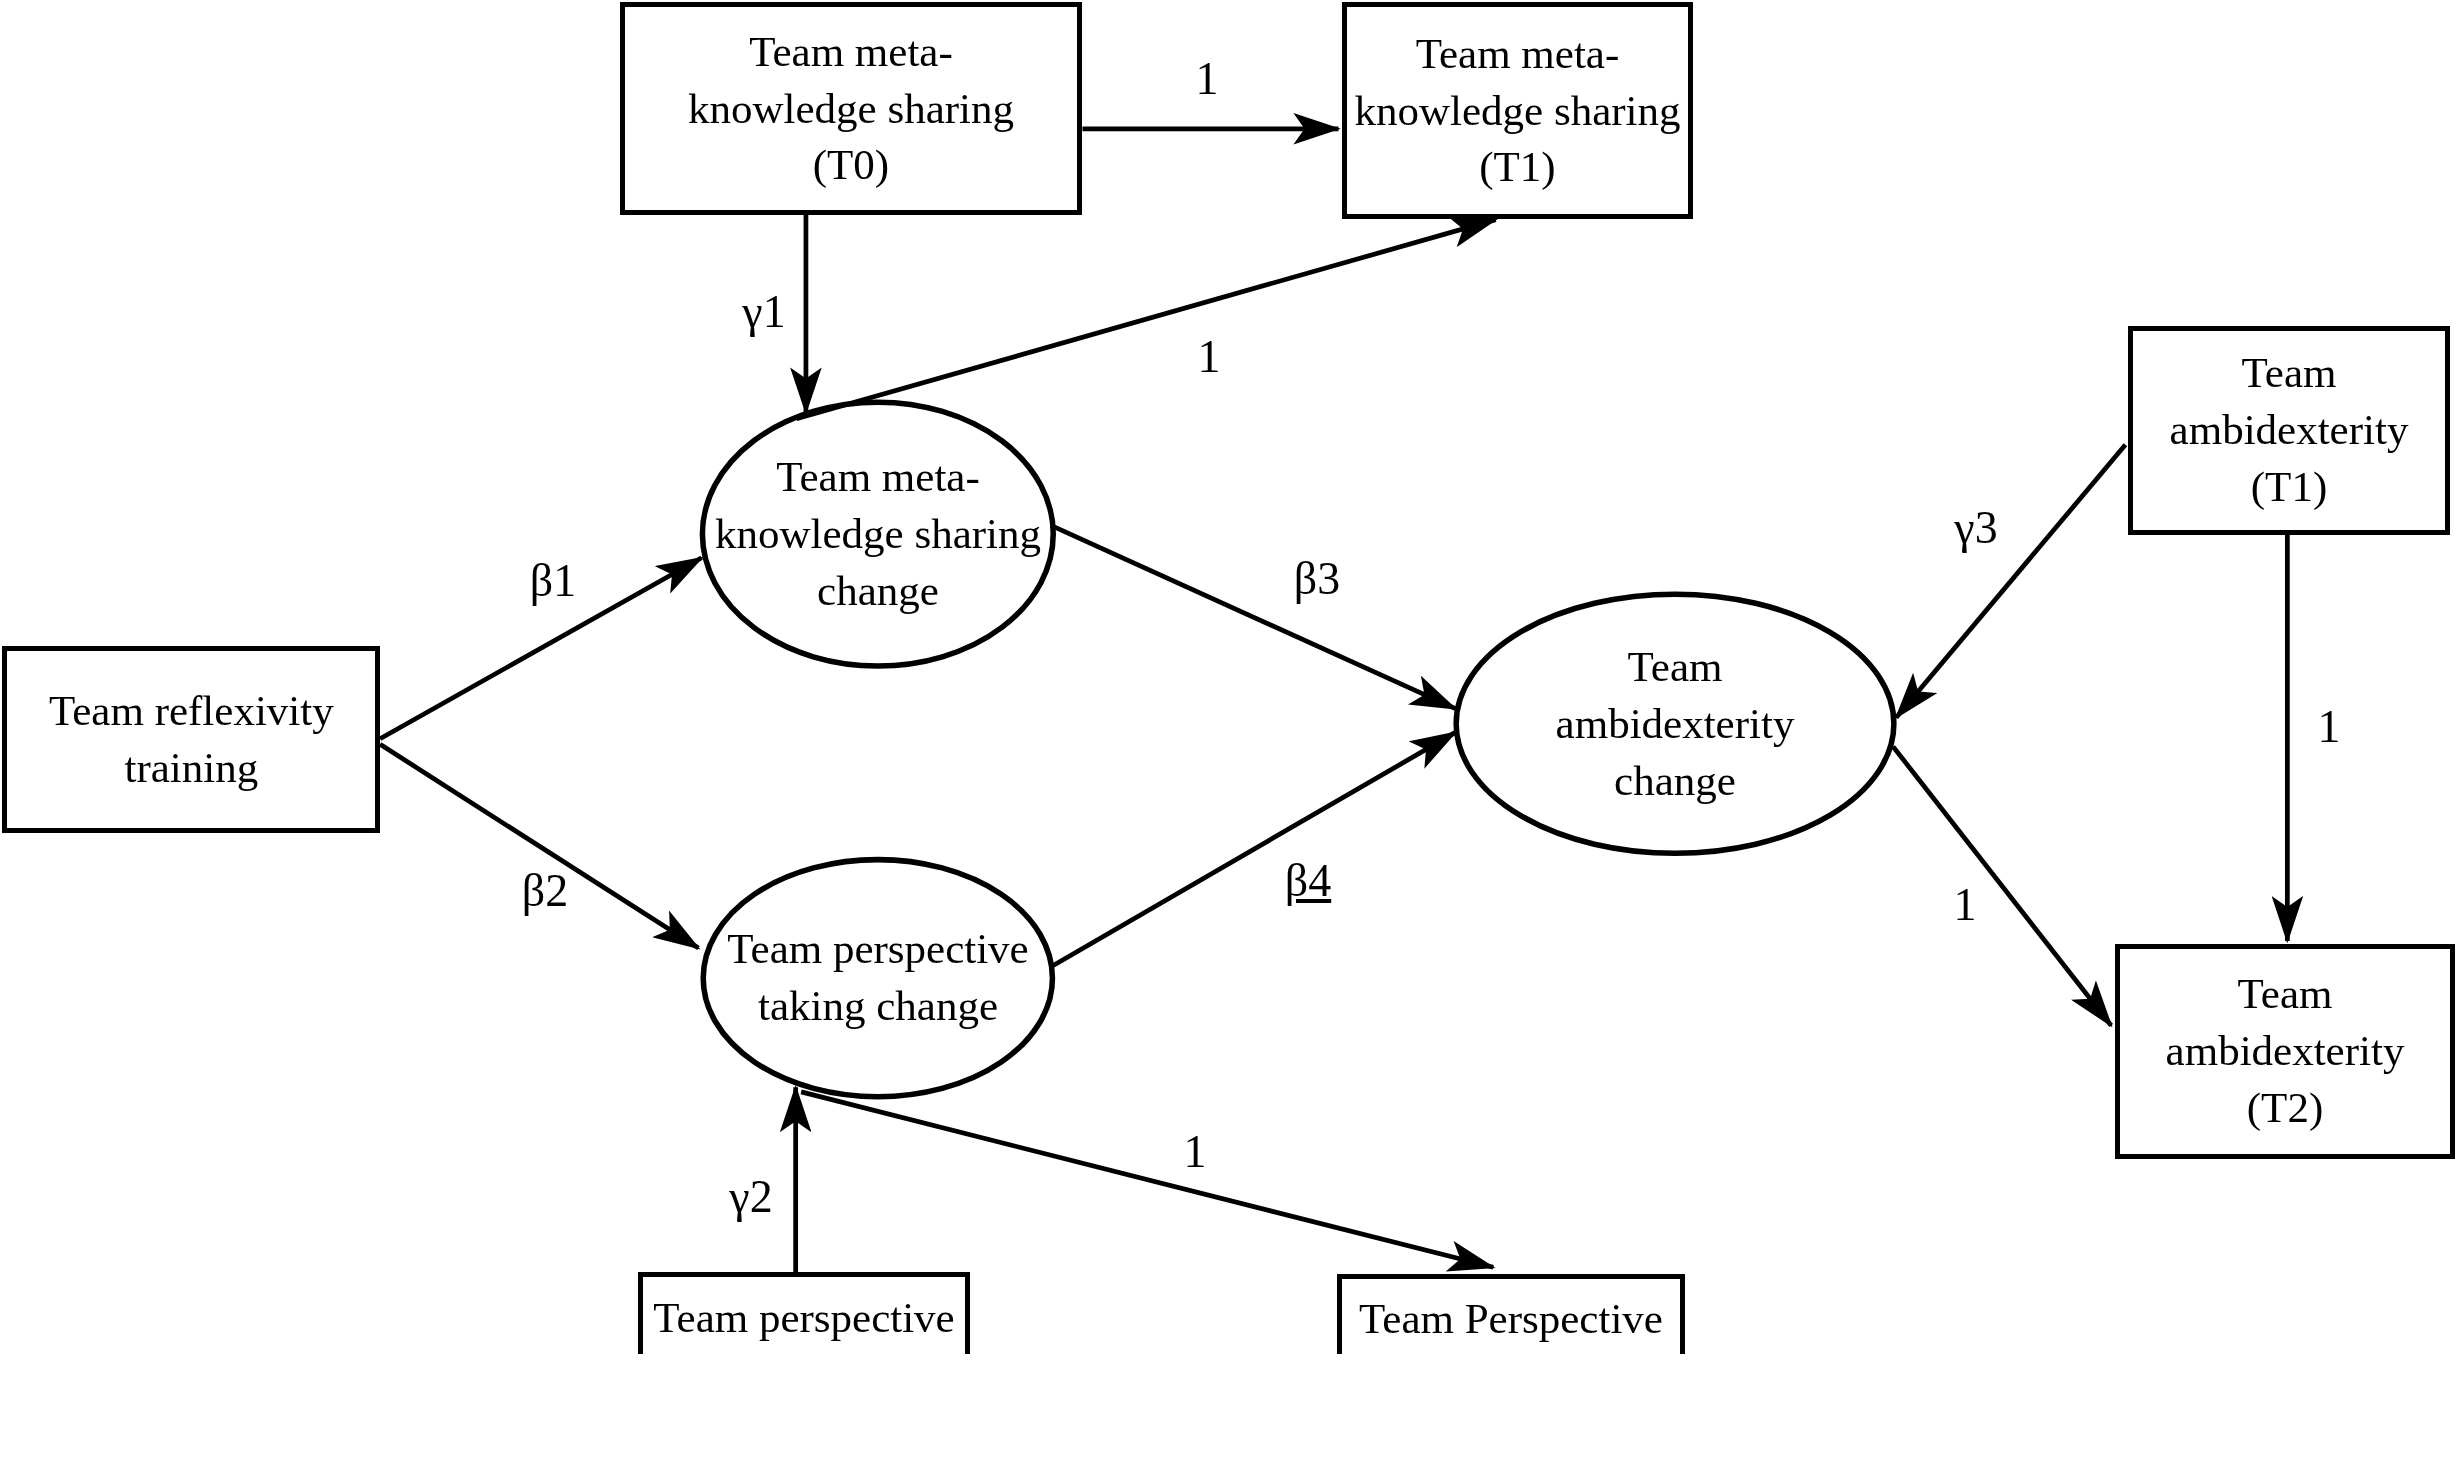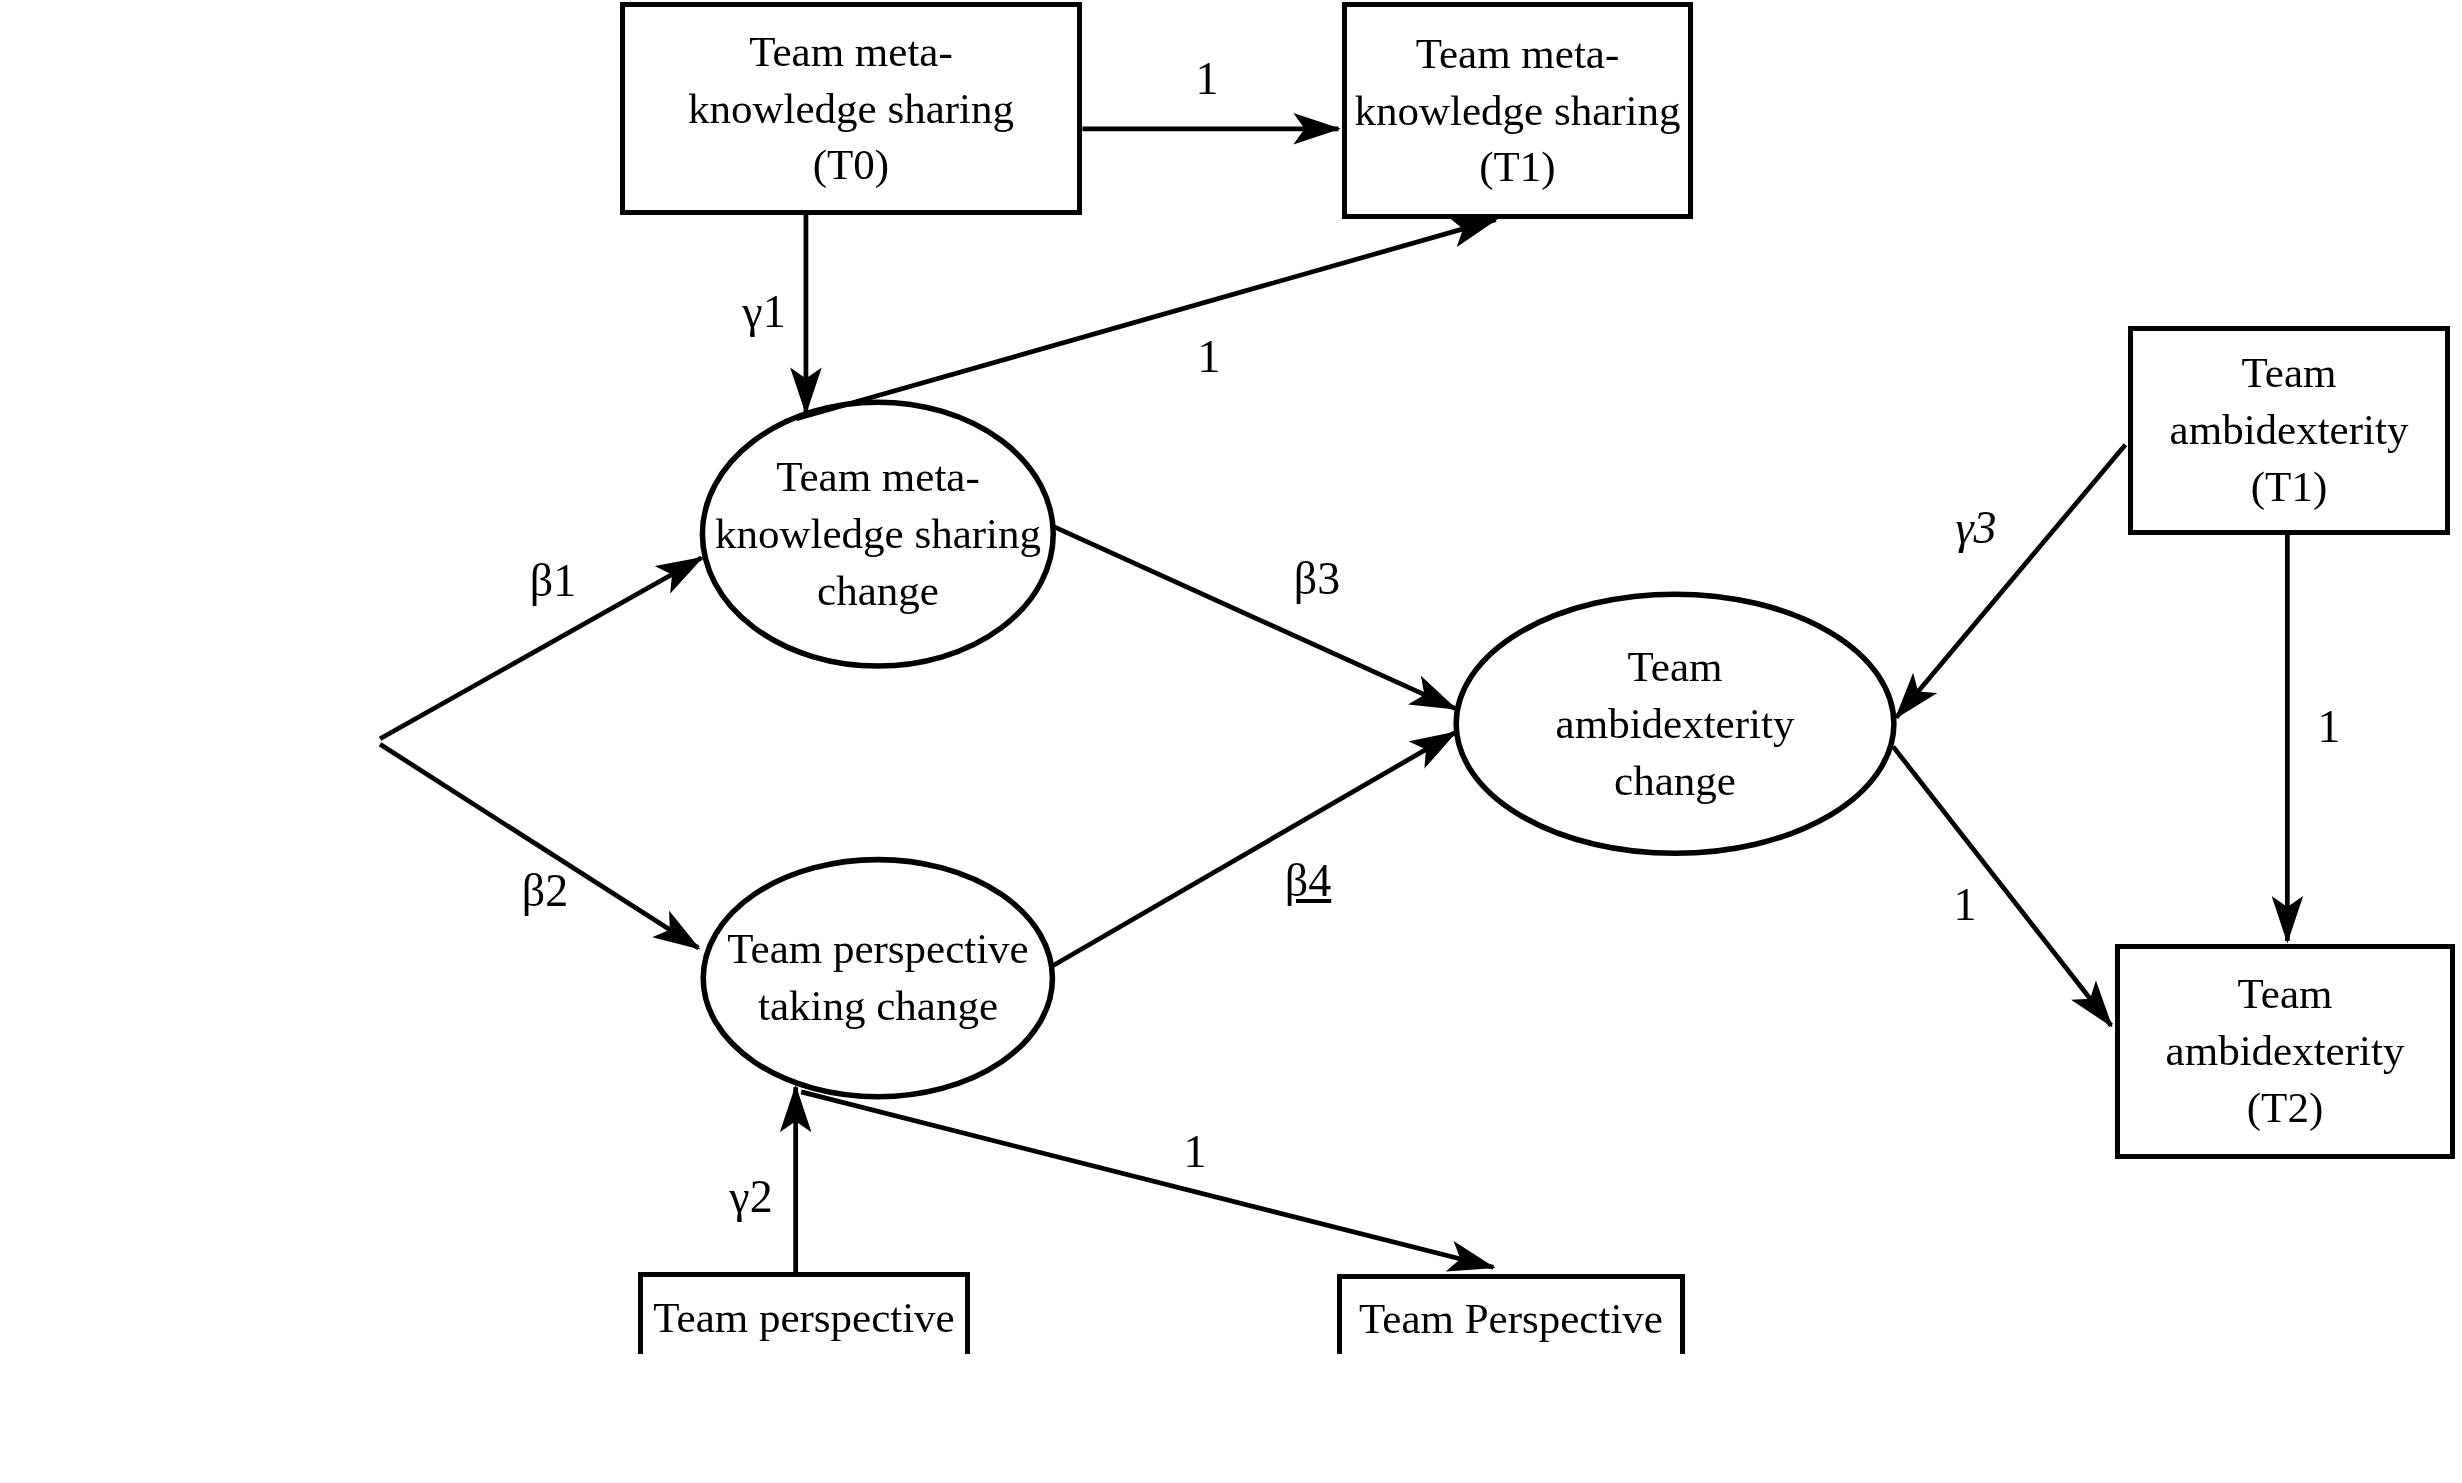--- a/index.html
+++ b/index.html
@@ -80,20 +80,22 @@
     <line x1="1014" y1="1382" x2="1890" y2="1604" marker-end="url(#ah)"></line>
     <line x1="1227" y1="1763" x2="1688" y2="1763" marker-end="url(#ah)"></line>
   </svg>
 
   <div class="node" style="left:620px;  top:2.4px;    width:462px; height:213px;">Team meta-
 knowledge sharing
 (T0)</div>
   <div class="node" style="left:1342px; top:2.4px;    width:351px; height:217px;">Team meta-
 knowledge sharing
 (T1)</div>
+  <div class="node" style="left:2.4px;    top:646px;  width:378px; height:187px;">Team reflexivity
+training</div>
   <div class="node" style="left:2128px; top:326px;  width:322px; height:209px;">Team
 ambidexterity
 (T1)</div>
   <div class="node" style="left:2115px; top:944px; width:340px; height:215px;">Team
 ambidexterity
 (T2)</div>
   <div class="node" style="left:638px;  top:1272px; width:332px; height:207px;">Team perspective
 taking
 (T0)</div>
   <div class="node" style="left:1337px; top:1274px; width:348px; height:204px;">Team Perspective
@@ -109,21 +111,21 @@
 ambidexterity
 change</div>
 
   <div class="edge-label" style="left:1207px; top:79px;">1</div>
   <div class="edge-label" style="left:764px;  top:312px;">γ1</div>
   <div class="edge-label" style="left:1209px; top:357px;">1</div>
   <div class="edge-label" style="left:553px;  top:581px;">β1</div>
   <div class="edge-label" style="left:545px;  top:891px;">β2</div>
   <div class="edge-label" style="left:1302px; top:579px;margin-left:15px;">β3</div>
   <div class="edge-label" style="left:1308px; top:881px;text-decoration:underline;">β4</div>
-  <div class="edge-label" style="left:1976px; top:528px;font-style:italic;">γ3</div>
+  <div class="edge-label" style="left:1976px; top:528px;">γ3</div>
   <div class="edge-label" style="left:2329px; top:727px;">1</div>
   <div class="edge-label" style="left:1965px; top:905px;">1</div>
   <div class="edge-label" style="left:751px;  top:1197px;">γ2</div>
   <div class="edge-label" style="left:1195px; top:1152px;">1</div>
   <div class="edge-label" style="left:1189px; top:1432px;">1</div>
 
 </div>
 
 
 </body></html>

